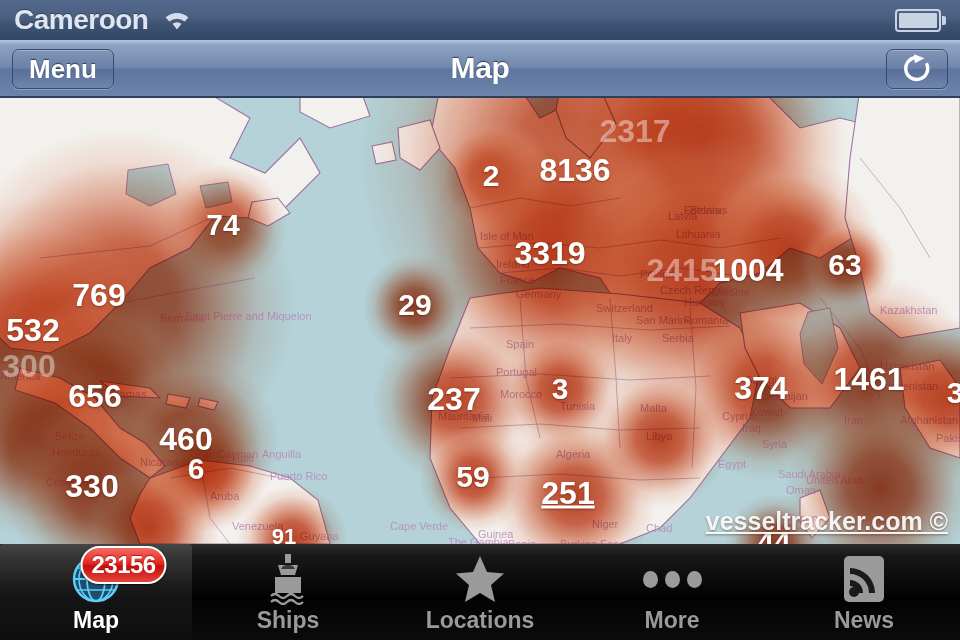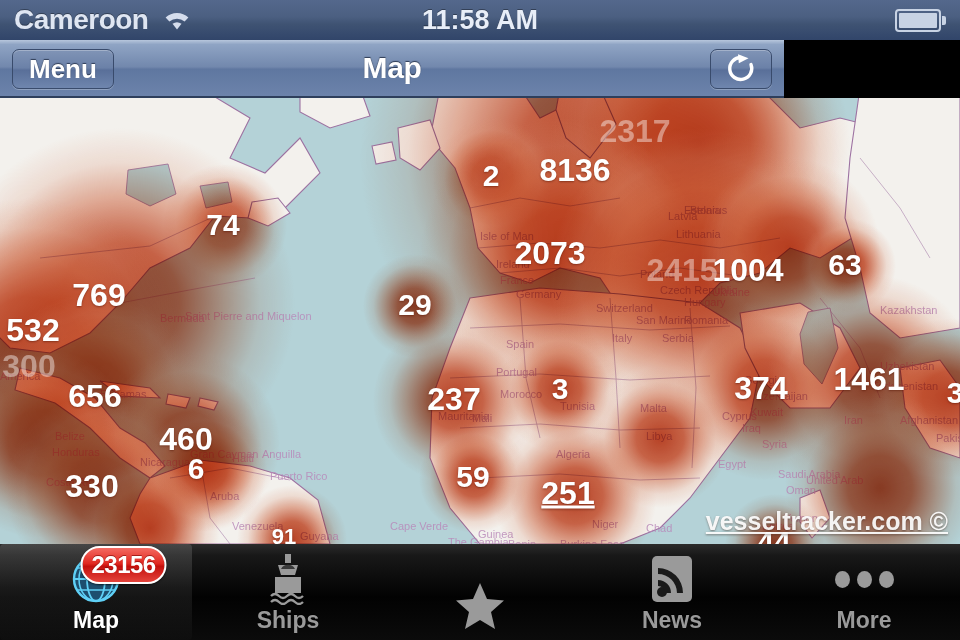--- a/index.html
+++ b/index.html
@@ -45,21 +45,21 @@
   }
   .batt-fill { width: 100%; height: 100%; background: #c8d3e4; border-radius: 1px; }
   .batt-cap {
     width: 4px; height: 9px; background: #c8d3e4;
     border-radius: 0 2px 2px 0; margin-left: 1px;
   }
 
   
   #nav-bar {
     position: absolute; left: 0; top: 40px;
-    width: 784px; height: 58px;
+    width: 960px; height: 58px;
     background: linear-gradient(to bottom, #b7c6dc 0%, #8fa4c4 8%, #7288ad 48%, #5f77a0 52%, #6c83ab 100%);
     border-bottom: 2px solid #2e3f5c;
     display: flex; align-items: center; justify-content: center;
     box-sizing: border-box;
     z-index: 29;
     text-align: center;
   }
   #nav-title {
     color: #ffffff; font-size: 30px; font-weight: bold;
     text-shadow: 0 -1px 1px rgba(20,30,50,.75);
@@ -191,21 +191,20 @@
 <div id="app">
 
   <div id="status-bar">
     <div id="carrier-label">Cameroon</div>
     <div id="wifi-icon">
       <svg width="30" height="23" viewBox="0 0 30 23">
         <path d="M15 20.5 L10.5 14.8 A7.6 7.6 0 0 1 19.5 14.8 Z" fill="#d5dded"></path>
         <path d="M3.6 8.6 A16.6 16.6 0 0 1 26.4 8.6 L22.6 12.6 A11.5 11.5 0 0 0 7.4 12.6 Z" fill="#d5dded"></path>
       </svg>
     </div>
-    <div id="status-time">11:58 AM</div>
     <div id="battery-icon">
       <div class="batt-body">
           <div class="batt-fill"></div>
         </div>
       <div class="batt-cap"></div>
     </div>
   </div>
 
   <div id="nav-bar">
     <div id="menu-button" class="nav-btn">
@@ -413,21 +412,21 @@
         <div class="cluster-label faded" style="left: 29px; top: 268px; font-size: 32px;">300</div>
         <div class="cluster-label" style="left: 95px; top: 298px; font-size: 32px;">656</div>
         <div class="cluster-label" style="left: 186px; top: 341px; font-size: 32px;">460</div>
         <div class="cluster-label" style="left: 196px; top: 371px; font-size: 30px;">6</div>
         <div class="cluster-label" style="left: 92px; top: 388px; font-size: 32px;">330</div>
         <div class="cluster-label" style="left: 284px; top: 439px; font-size: 22px;">91</div>
         <div class="cluster-label" style="left: 415px; top: 207px; font-size: 30px;">29</div>
         <div class="cluster-label faded" style="left: 635px; top: 33px; font-size: 32px;">2317</div>
         <div class="cluster-label" style="left: 575px; top: 72px; font-size: 32px;">8136</div>
         <div class="cluster-label" style="left: 491px; top: 78px; font-size: 30px;">2</div>
-        <div class="cluster-label" style="left: 550px; top: 155px; font-size: 32px;">2073</div>
+        <div class="cluster-label" style="left: 550px; top: 155px; font-size: 32px;">3319</div>
         <div class="cluster-label faded" style="left: 682px; top: 172px; font-size: 32px;">2415</div>
         <div class="cluster-label" style="left: 748px; top: 172px; font-size: 32px;">1004</div>
         <div class="cluster-label" style="left: 845px; top: 167px; font-size: 30px;">63</div>
         <div class="cluster-label" style="left: 454px; top: 301px; font-size: 32px;">237</div>
         <div class="cluster-label" style="left: 560px; top: 291px; font-size: 30px;">3</div>
         <div class="cluster-label" style="left: 473px; top: 379px; font-size: 30px;">59</div>
         <div class="cluster-label" style="left: 568px; top: 395px; font-size: 32px; text-decoration: underline;">251</div>
         <div class="cluster-label" style="left: 761px; top: 290px; font-size: 32px;">374</div>
         <div class="cluster-label" style="left: 869px; top: 281px; font-size: 32px;">1461</div>
         <div class="cluster-label" style="left: 955px; top: 295px; font-size: 30px;">3</div>
@@ -474,39 +473,40 @@
       </div>
       <div class="tab-label">Ships</div>
     </div>
 
     <div class="tab-item">
       <div class="tab-icon">
         <svg width="52" height="50" viewBox="0 0 52 50">
           <path d="M26 2 L33 18 L50 19.5 L37 31 L41 48 L26 39 L11 48 L15 31 L2 19.5 L19 18 Z" fill="#9a9a9a"></path>
         </svg>
       </div>
+      <div class="tab-label">Locations</div>
+    </div>
+
+    <div class="tab-item">
+      <div class="tab-icon">
+        <div class="dots">
+          <div class="dot"></div>
+            <div class="dot"></div>
+            <div class="dot"></div>
+        </div>
+      </div>
+      <div class="tab-label">More</div>
     </div>
 
     <div class="tab-item">
       <div class="tab-icon">
         <svg width="46" height="50" viewBox="0 0 46 50">
           <rect x="3" y="2" width="40" height="46" rx="5" fill="#9a9a9a"></rect>
           <circle cx="13" cy="38" r="5" fill="#1a1a1a"></circle>
           <path d="M9 26 a13 13 0 0 1 13 13 h-6 a7 7 0 0 0 -7 -7 Z" fill="#1a1a1a"></path>
           <path d="M9 14 a25 25 0 0 1 25 25 h-6 a19 19 0 0 0 -19 -19 Z" fill="#1a1a1a"></path>
         </svg>
       </div>
       <div class="tab-label">News</div>
     </div>
 
-    <div class="tab-item">
-      <div class="tab-icon">
-        <div class="dots">
-          <div class="dot"></div>
-            <div class="dot"></div>
-            <div class="dot"></div>
-        </div>
-      </div>
-      <div class="tab-label">More</div>
-    </div>
-
   </div>
 </div>
 
 </body></html>

